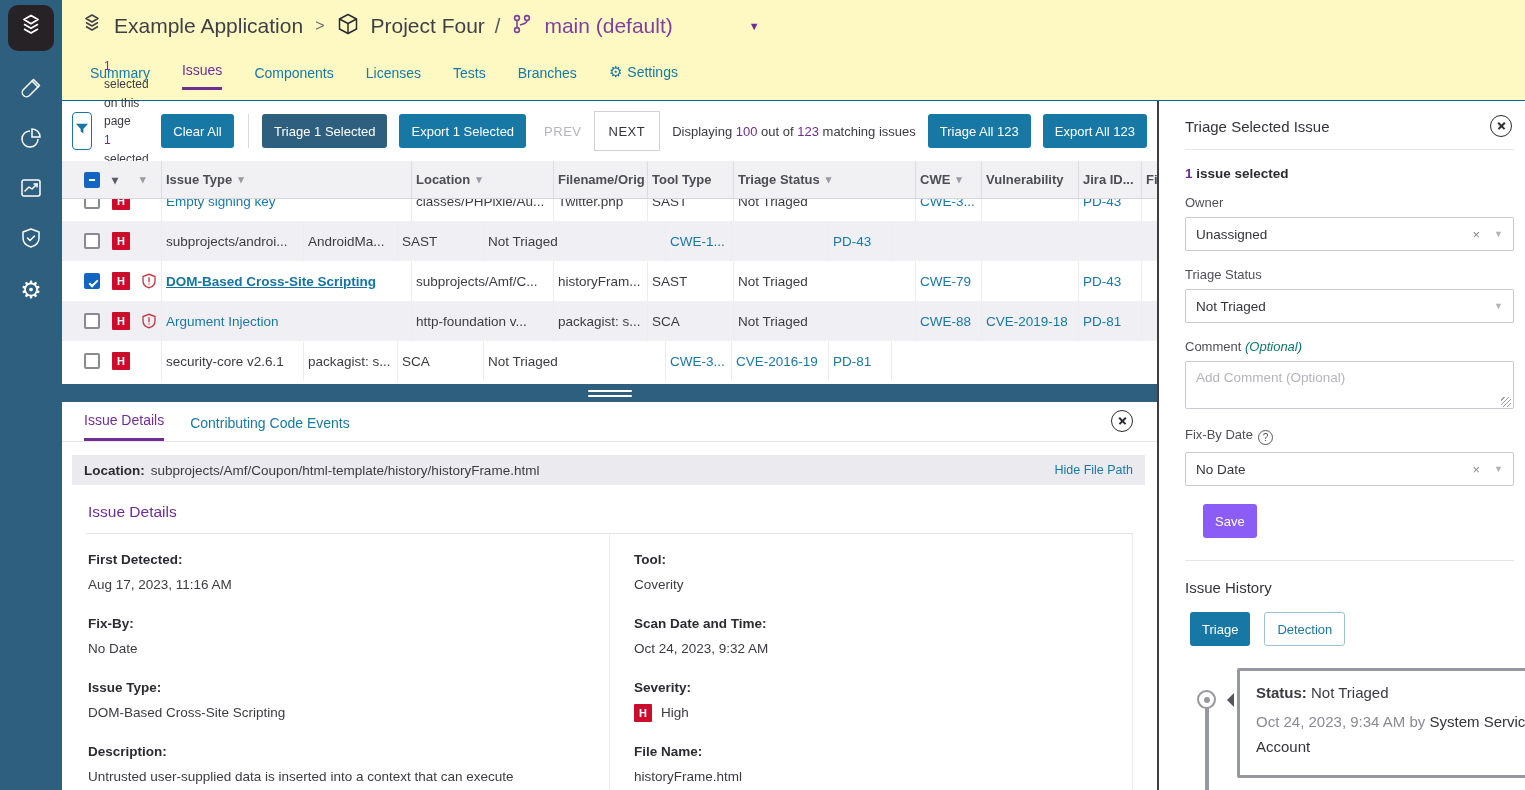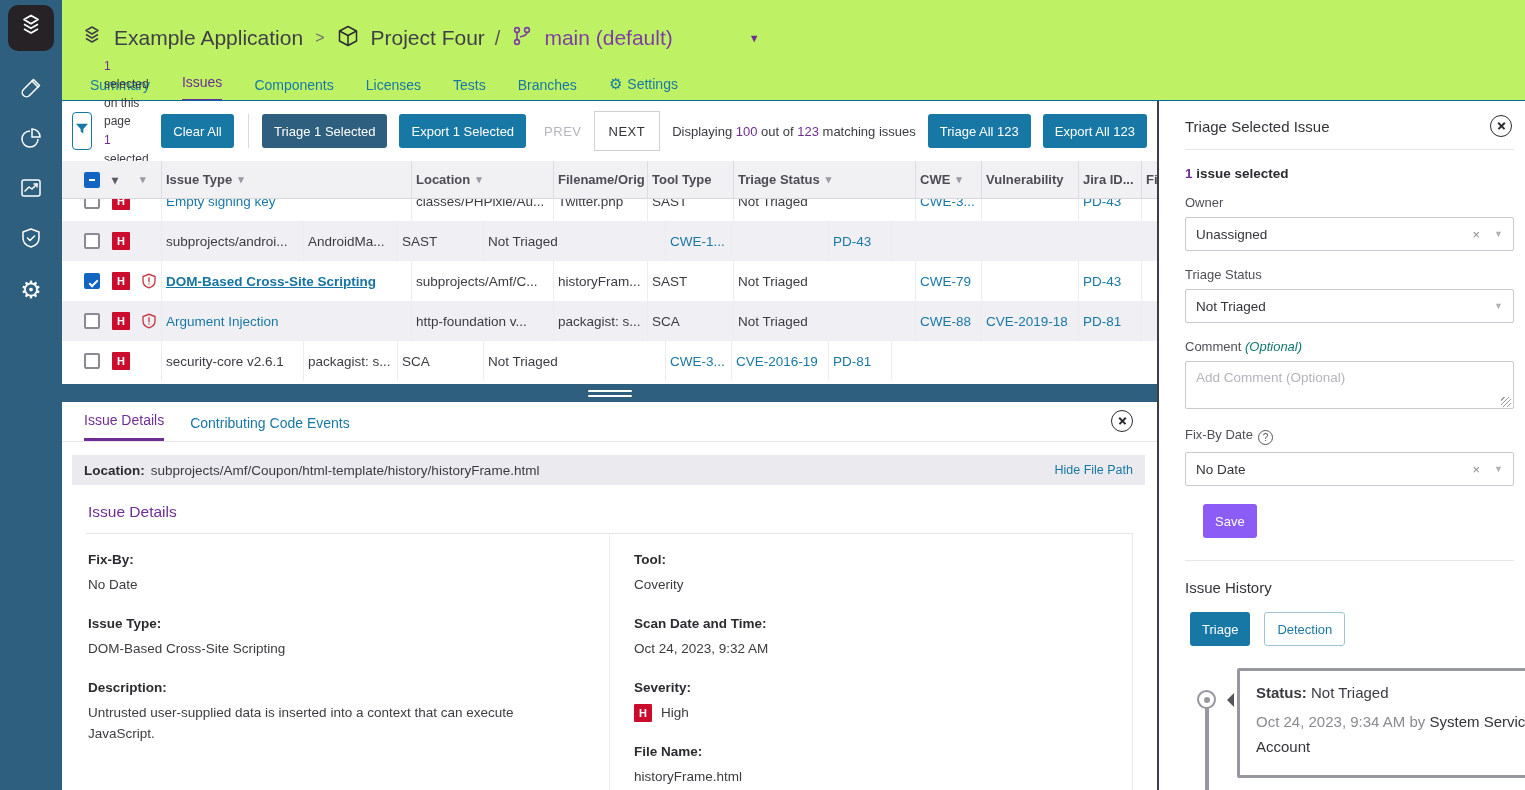--- a/index.html
+++ b/index.html
@@ -10,21 +10,21 @@
   
   .rail { width:62px; background:#2e5f7e; flex:0 0 62px; display:flex; flex-direction:column; align-items:center; }
   .logo { width:46px; height:46px; background:#262226; border-radius:10px; margin-top:5px;
     display:flex; align-items:center; justify-content:center; }
   .rail-icons { display:flex; flex-direction:column; align-items:center; gap:24px; margin-top:26px; }
   .rail-ic { width:26px; height:26px; display:flex; align-items:center; justify-content:center; cursor:pointer; }
   .rail-ic svg { width:24px; height:24px; }
 
   
   .main-col { flex:1; display:flex; flex-direction:column; min-width:0; }
-  .hdr { height:100px; background:#bef264; padding:12px 0 0 18px; }
+  .hdr { height:100px; background:#fef9c3; padding:0 0 0 18px; }
   .crumbs { display:flex; align-items:center; gap:10px; height:48px; padding-top:4px; font-size:21px; color:#3f3f46; }
   .crumbs svg { width:24px; height:24px; }
   .crumb-sep { color:#6a6a72; font-size:16px; margin:0 2px; }
   .slash { color:#55555e; font-size:20px; }
   .branch-txt { color:#7e3fa4; }
   .branch-caret { color:#6f2e93; font-size:11px; margin-left:66px; cursor:pointer; }
   .tabs { display:flex; align-items:flex-end; gap:32px; padding:14px 0 0 10px; font-size:14px; }
   .tab { color:#1878a5; padding-bottom:9px; cursor:pointer; display:flex; align-items:center; gap:5px; }
   .tab.active { color:#6f2e93; border-bottom:3px solid #6f2e93; font-weight:400; }
   .tab .gear { font-size:15px; }
@@ -482,20 +482,24 @@
           <div class="locbar">
             <b>Location:</b>
             <span>subprojects/Amf/Coupon/html-template/history/historyFrame.html</span>
             <span class="hidepath">Hide File Path</span>
           </div>
           <div class="dsection">
             <div class="dsec-title">Issue Details</div>
             <div class="dgrid">
               <div class="dcol">
                 <div class="fld">
+                    <div class="flabel">First Detected:</div>
+                    <div class="fvalue">Aug 17, 2023, 11:16 AM</div>
+                  </div>
+                <div class="fld">
                     <div class="flabel">Fix-By:</div>
                     <div class="fvalue">No Date</div>
                   </div>
                 <div class="fld">
                     <div class="flabel">Issue Type:</div>
                     <div class="fvalue">DOM-Based Cross-Site Scripting</div>
                   </div>
                 <div class="fld">
                     <div class="flabel">Description:</div>
                     <div class="fvalue" style="max-width:470px;">Untrusted user-supplied data is inserted into a context that can execute JavaScript.</div>

